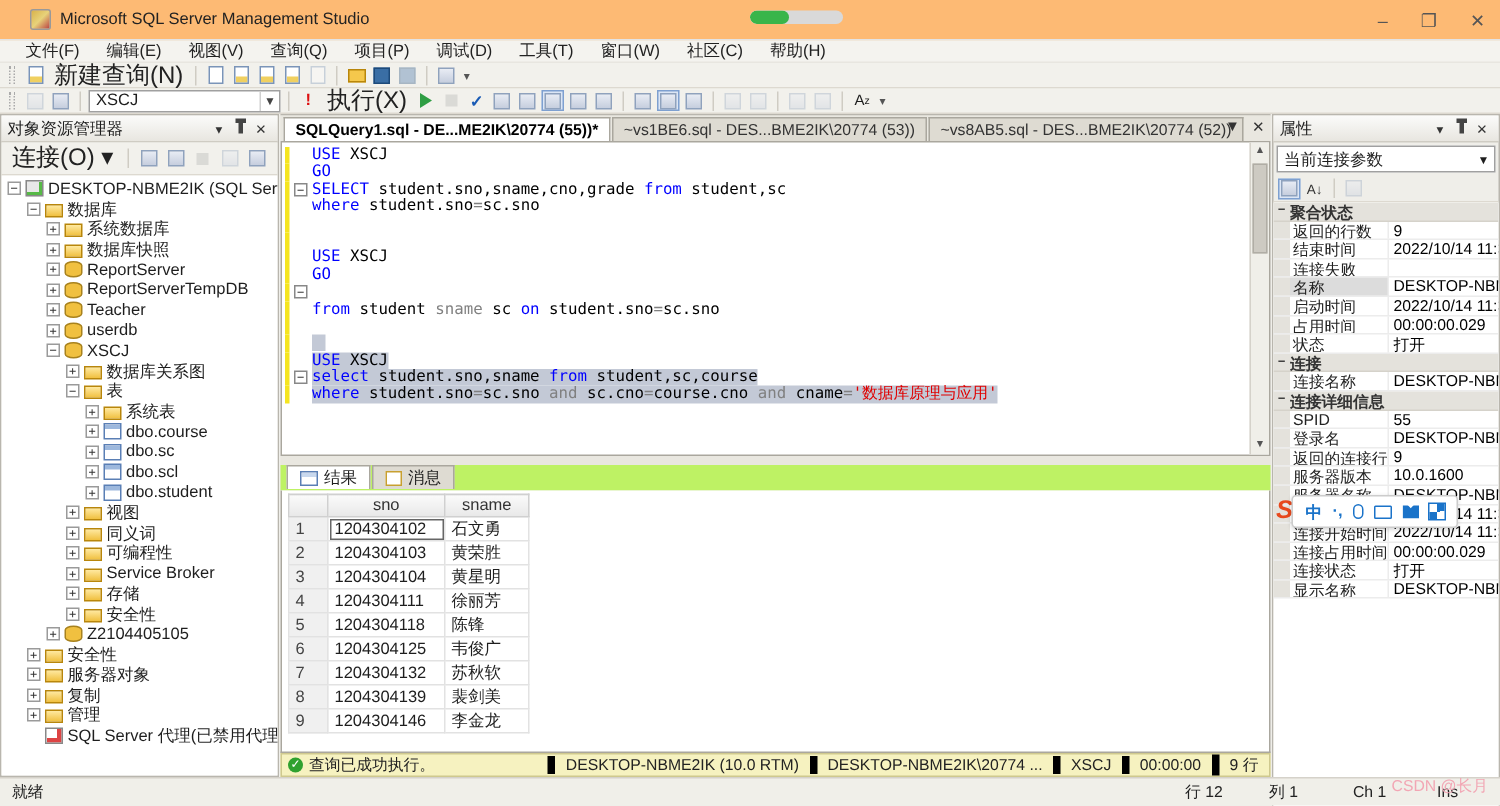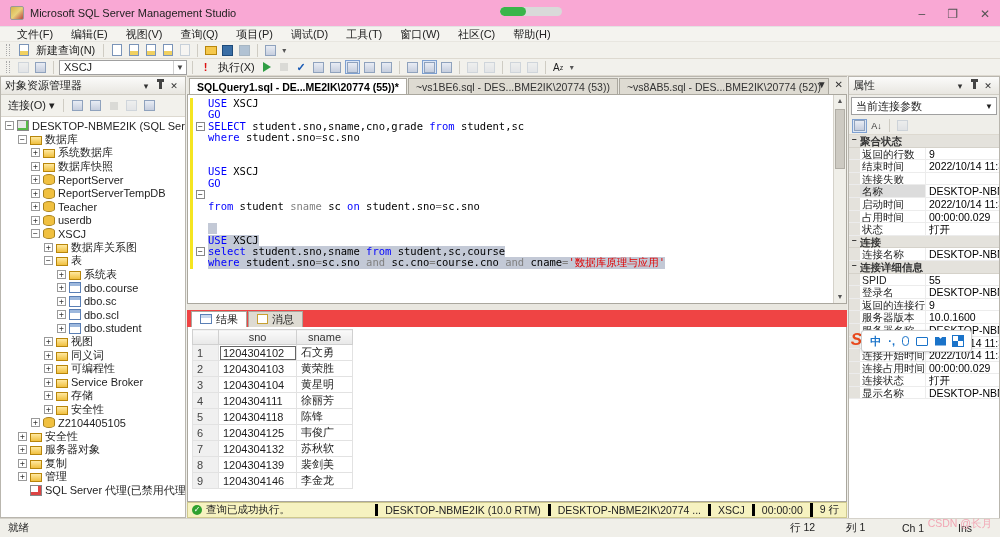--- a/index.html
+++ b/index.html
@@ -1,19 +1,19 @@
 <!DOCTYPE html>
 <html><head>
 <meta charset="utf-8">
 <style>
   *{box-sizing:border-box;margin:0;padding:0}
   html,body{width:1000px;height:537px;overflow:hidden;font-family:"Liberation Sans",sans-serif;font-size:11px;color:#1e1e1e;background:#efeee9}
   .abs{position:absolute}
   
-  #titlebar{left:0;top:0;width:1000px;height:27px;background:#f9a8d4;border-bottom:1px solid #e3e3e3;display:flex;align-items:center;padding-left:10px}
+  #titlebar{left:0;top:0;width:1000px;height:27px;background:#fdba74;border-bottom:1px solid #e3e3e3;display:flex;align-items:center;padding-left:20px}
   .app-icon{width:14px;height:14px;margin-right:6px;background:linear-gradient(135deg,#d8b24a 0%,#e8d27a 50%,#b44 100%);border:1px solid #999;border-radius:2px}
   #title-text{font-size:11px;color:#222}
   .load-pill{position:absolute;left:500px;top:7px;width:62px;height:9px;border-radius:5px;background:#d9d9d9;overflow:hidden}
   .load-pill i{display:block;width:42%;height:100%;background:#39b54a;border-radius:5px}
   .winbtns{position:absolute;right:10px;top:0;height:27px;display:flex;align-items:center;gap:22px;color:#555;font-size:12px}
   .winbtns span{cursor:default}
   
   #menubar{left:0;top:27px;width:1000px;height:15px;background:#f4f3ef;display:flex;align-items:center;padding-left:8px;border-bottom:1px solid #e8e6e0}
   #menubar .mi{padding:0 9px;height:15px;line-height:15px;font-size:11px;color:#222}
   
@@ -27,21 +27,21 @@
   .ticon.framed{border:1px solid #7ea0d0;background:#dce6f5}
   .ic-doc{width:10px;height:12px;background:#fff;border:1px solid #7a94b8;display:inline-block}
   .ic-docy{width:10px;height:12px;background:#fff;border:1px solid #7a94b8;box-shadow:inset 0 -4px 0 #f0d060;display:inline-block}
   .ic-folder{width:12px;height:9px;background:#f5c84c;border:1px solid #b8860b;display:inline-block}
   .ic-disk{width:11px;height:11px;background:#3a6ea5;border:1px solid #1d4a7a;display:inline-block}
   .ic-play{width:0;height:0;border-left:8px solid #2f9e44;border-top:5px solid transparent;border-bottom:5px solid transparent;display:inline-block}
   .ic-stop{width:8px;height:8px;background:#b0b0b0;display:inline-block}
   .ic-check{color:#1a5bb5;font-weight:bold;font-size:11px}
   .ic-excl{color:#d11;font-weight:bold;font-size:11px}
   .ic-generic{width:11px;height:11px;background:linear-gradient(#e8ecf4,#c6cede);border:1px solid #8fa2bd;display:inline-block}
-  .tlabel{font-size:11px;margin:0 3px;color:#222}
+  .tlabel{font-size:16px;margin:0 3px;color:#222}
   .combo{width:128px;height:15px;background:#fff;border:1px solid #a0a0a0;display:flex;align-items:center;font-size:11px;padding-left:4px;justify-content:space-between}
   .combo .arr{width:13px;height:13px;display:flex;align-items:center;justify-content:center;color:#444;font-size:8px;border-left:1px solid #d0d0d0}
   .ovf{font-size:8px;color:#555;margin-left:2px}
   
   #oe{left:0;top:76px;width:186px;height:442px;background:#efeee9;border:1px solid #b9b6ae;display:flex;flex-direction:column}
   .pane-head{height:18px;display:flex;align-items:center;padding:0 4px;background:linear-gradient(#fbfbfa,#e8e6e0);border-bottom:1px solid #cfccc3;font-size:11px}
   .pane-head .t{flex:1}
   .ph-btn{width:14px;height:14px;display:flex;align-items:center;justify-content:center;color:#333;font-size:9px}
   .pin{width:3px;height:7px;background:#444;position:relative;display:inline-block}
   .pin:after{content:"";position:absolute;left:-2px;top:-3px;width:7px;height:3px;background:#444}
@@ -68,37 +68,37 @@
   .gut{width:20px;flex:none;position:relative}
   .gut .chg{position:absolute;left:2px;top:0;width:3px;height:100%;background:#f5e520}
   .gut .fold{position:absolute;left:8px;top:1px;width:9px;height:9px;border:1px solid #888;background:#fff;font-size:8px;line-height:7px;text-align:center;color:#333;font-family:"DejaVu Sans Mono",monospace}
   .etext .k{color:#0000ff}.etext .t{color:#000}.etext .g{color:#808080}.etext .s{color:#e00000}
   .etext.sel{background:#c3c9d6}
   .selblock{display:inline-block;width:9px;height:11px;background:#c3c9d6}
   #edscroll{width:13px;flex:none;background:#f0efe9;border-left:1px solid #d5d2ca;position:relative}
   #edscroll .thumb{position:absolute;left:1px;top:14px;width:10px;height:60px;background:#cdcac2;border:1px solid #b0ada5}
   #edscroll .sa{position:absolute;left:0;width:12px;height:12px;text-align:center;font-size:7px;color:#555;line-height:12px}
   #splitter{height:6px;background:#e9e7e0}
-  #rtabs{height:17px;display:flex;align-items:center;background:#ef4444;padding-left:4px;gap:1px}
+  #rtabs{height:17px;display:flex;align-items:flex-start;background:#bef264;padding-left:4px;gap:1px}
   .rtab{height:16px;display:flex;align-items:center;gap:4px;padding:0 8px;font-size:11px;border:1px solid #aaa79e;border-bottom:none;background:#dedbd2}
   .rtab.active{background:#fff;font-weight:normal}
   .ric-grid{width:12px;height:10px;background:#fff;border:1px solid #5a7fb5;box-shadow:inset 0 3px 0 #c8d8ee;display:inline-block}
   .ric-msg{width:11px;height:10px;background:#fff;border:1px solid #c8a030;display:inline-block}
   #rgrid{flex:1;background:#fff;border:1px solid #aaa79e;border-top:none;overflow:hidden;padding:2px 0 0 4px}
   table.grid{border-collapse:collapse;font-size:11px}
   .grid th{background:linear-gradient(#fafafa,#e8e8e8);border:1px solid #d0d0d0;font-weight:normal;color:#333;height:15px;padding:0 4px;text-align:center}
   .grid td{border:1px solid #e2e2e2;height:14.5px;padding:0 4px}
   .grid td.rn{background:#f0f0f0;color:#444;width:26px;text-align:left}
   .grid td.c1{width:78px}
   .grid td.c2{width:56px}
   .grid td.focus{outline:1px solid #666;outline-offset:-2px}
   #ybar{height:16px;background:#f6f2c0;border:1px solid #cfc98e;display:flex;align-items:center;font-size:10.5px;color:#222}
   #ybar .msg{flex:1;display:flex;align-items:center;gap:4px;padding-left:4px}
   .okball{width:10px;height:10px;border-radius:50%;background:#2fa12f;color:#fff;font-size:8px;line-height:10px;text-align:center;flex:none}
-  #ybar .seg{padding:0 7px;border-left:3px solid #000000;white-space:nowrap}
+  #ybar .seg{padding:0 7px;border-left:5px solid #000000;white-space:nowrap}
   
   #props{left:848px;top:76px;width:152px;height:519px;background:#efeee9;border:1px solid #b9b6ae;display:flex;flex-direction:column;position:absolute}
   #pcombo{height:18px;margin:2px;background:#fff;border:1px solid #a0a0a0;display:flex;align-items:center;justify-content:space-between;padding-left:4px;font-size:11px}
   #ptoolbar{height:18px;display:flex;align-items:center;gap:2px;padding-left:3px;border-bottom:1px solid #ddd9d0}
   #pgrid{flex:1;background:#fff;overflow:hidden;font-size:10.5px}
   .prow{height:12.6px;display:flex;border-bottom:1px solid #ececec}
   .prow.cat{background:#e4e2dc;font-weight:bold;color:#333;border-bottom:1px solid #d5d2ca}
   .prow.cat .cx{width:11px;text-align:center;font-size:8px;font-family:"DejaVu Sans Mono",monospace}
   .prow .strip{width:11px;flex:none;background:#e4e2dc}
   .prow .pn{width:66px;flex:none;padding-left:2px;border-right:1px solid #ececec;color:#222;overflow:hidden;white-space:nowrap}

